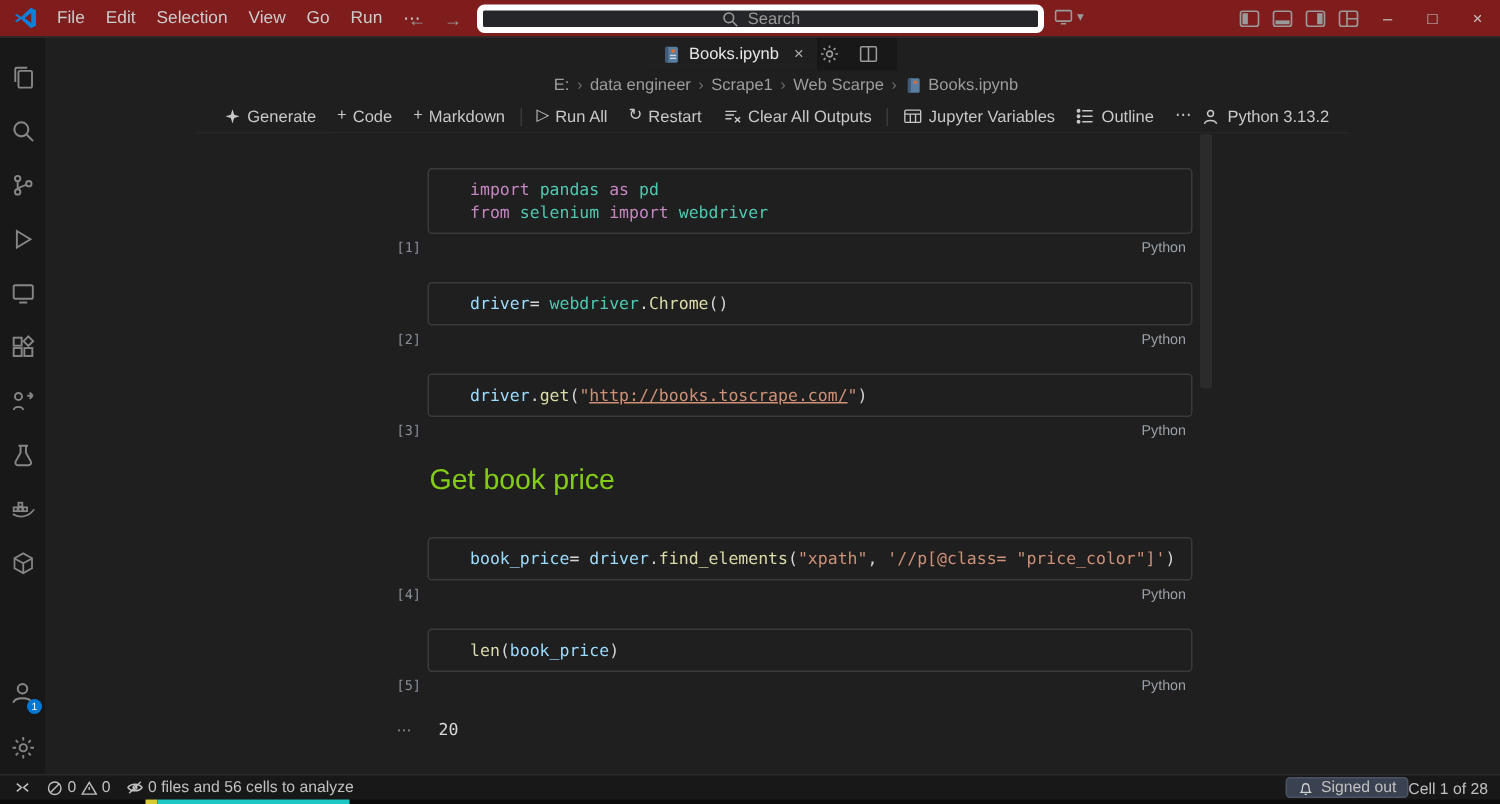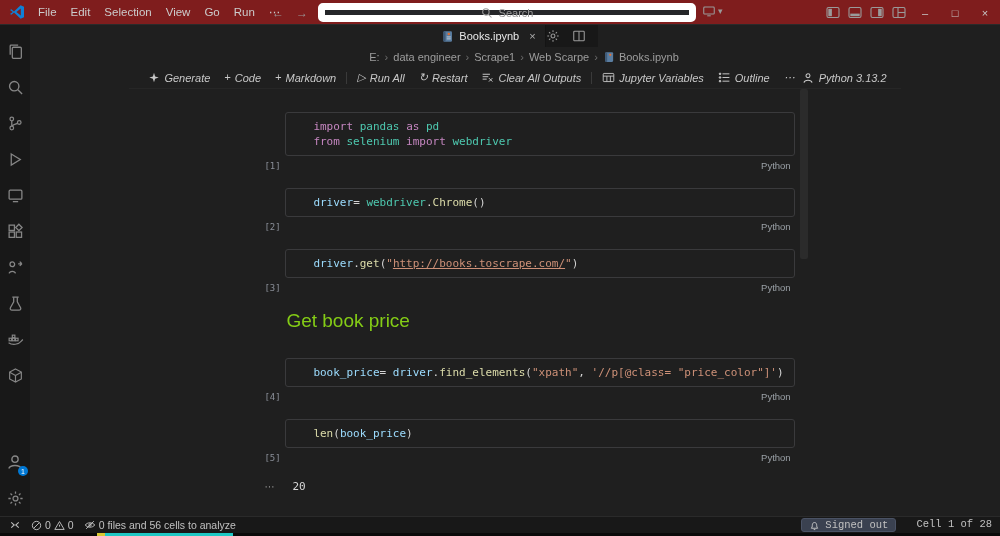--- a/index.html
+++ b/index.html
@@ -6,21 +6,21 @@
   html,body { margin:0; padding:0; background:#111; }
   body { width:1000px; height:536px; overflow:hidden; font-family:"Liberation Sans",sans-serif; color:#cccccc; }
   .window { width:1000px; height:536px; display:flex; flex-direction:column; background:#1f1f1f; }
 
   
   .titlebar { position:relative; height:25px; flex:0 0 auto; background:#7f1d1d; border-bottom:1px solid #2a2a2a; display:flex; align-items:center; }
   .logo { width:16px; height:16px; margin:0 6px 0 9px; display:flex; }
   .menus { display:flex; align-items:center; }
   .menu { padding:0 7px; font-size:11.5px; color:#cccccc; cursor:default; }
   .nav-arrows { position:absolute; left:272px; top:0; height:25px; display:flex; align-items:center; gap:12px; color:#9a9a9a; font-size:12px; }
-  .search-box { position:absolute; left:318px; top:3px; width:378px; height:19px; background:#252629; border:7px solid #ffffff; border-radius:5px; display:flex; align-items:center; justify-content:center; gap:6px; color:#9a9a9a; font-size:11px; }
+  .search-box { position:absolute; left:318px; top:3px; width:378px; height:19px; background:#252629; border:4px solid #ffffff; border-radius:5px; display:flex; align-items:center; justify-content:center; gap:6px; color:#9a9a9a; font-size:11px; }
   .search-side { position:absolute; left:702px; top:4px; display:flex; align-items:center; gap:2px; color:#9a9a9a; font-size:9px; }
   .tb-right { position:absolute; right:0; top:0; height:25px; display:flex; align-items:center; }
   .layout-btn { width:22px; height:25px; display:flex; align-items:center; justify-content:center; }
   .win-btn { width:30px; height:25px; display:flex; align-items:center; justify-content:center; font-size:11px; color:#c8c8c8; }
 
   
   .middle { flex:1; display:flex; min-height:0; }
   .activitybar { width:30px; background:#181818; display:flex; flex-direction:column; align-items:center; padding-top:8px; flex:0 0 auto; }
   .ab-icon { width:30px; height:36px; display:flex; align-items:center; justify-content:center; position:relative; }
   .ab-spacer { flex:1; }
@@ -33,21 +33,21 @@
   .tab { display:flex; align-items:center; gap:5px; padding:0 9px; background:#1f1f1f; color:#e8e8e8; font-size:11px; border-right:1px solid #141414; }
   .tab-close { color:#b0b0b0; font-size:11px; margin-left:5px; }
   .tab-actions { margin-left:auto; display:flex; align-items:center; gap:12px; padding-right:12px; }
 
   
   .breadcrumbs { height:20px; display:flex; align-items:center; padding-left:18px; gap:5px; font-size:11px; color:#9d9d9d; flex:0 0 auto; }
   .bc-chev { color:#6e6e6e; font-size:11px; }
   .bc-file { display:flex; align-items:center; gap:4px; }
 
   
-  .nbtoolbar { height:22px; display:flex; align-items:center; padding-left:12px; font-size:11px; color:#c8c8c8; border-bottom:1px solid #262626; flex:0 0 auto;font-style:italic; }
+  .nbtoolbar { height:22px; display:flex; align-items:center; padding-left:12px; font-size:11px; color:#c8c8c8; border-bottom:1px solid #262626; flex:0 0 auto; }
   .tb-item { display:flex; align-items:center; gap:4px; padding:0 7px; white-space:nowrap; }
   .tb-sep { width:1px; height:12px; background:#3a3a3a; margin:0 3px; }
   .tb-ico { font-size:11px; color:#c8c8c8; line-height:1; }
   .kernel { margin-left:auto; margin-right:14px; display:flex; align-items:center; gap:5px; }
 
   
   .notebook { position:relative; flex:1; overflow:hidden; padding:23px 15px 0 65px; background:#1f1f1f; }
   .cell-block { position:relative; margin-bottom:32px; }
   .cell-box { border:1px solid #3a3a3c; border-radius:3px; background:#1f1f1f; padding:6px 10px 6px 27px; }
   .code-line { font-family:"DejaVu Sans Mono","Liberation Mono",monospace; font-size:11px; line-height:15px; white-space:pre; }
@@ -59,21 +59,21 @@
   .output-text { font-family:"DejaVu Sans Mono",monospace; font-size:11px; color:#d8d8d8; margin-left:10px; }
   .vscroll { position:absolute; right:2px; top:0; width:8px; height:170px; background:#424242; opacity:.35; border-radius:2px; }
 
   .tk-k { color:#c586c0; } .tk-m { color:#4ec9b0; } .tk-v { color:#9cdcfe; }
   .tk-f { color:#dcdcaa; } .tk-s { color:#ce9178; } .tk-p { color:#d4d4d4; }
   .tk-u { color:#ce9178; text-decoration:underline; }
 
   
   .statusbar { height:17px; background:#181818; border-top:1px solid #2a2a2a; display:flex; align-items:center; font-size:10.5px; color:#c0c0c0; flex:0 0 auto; padding:0 8px 0 4px; }
   .sb-item { display:flex; align-items:center; gap:3px; padding:0 5px; height:100%; }
-  .sb-right { margin-left:auto; display:flex; align-items:flex-start; gap:20px;font-family:Liberation Mono, monospace; }
+  .sb-right { margin-left:auto; display:flex; align-items:flex-end; gap:0; }
   .sb-badge { display:flex; align-items:center; gap:5px; background:#3a4150; border:1px solid #4a5264; border-radius:3px; padding:1px 7px; height:14px; }
 
   
   .bottomstrip { position:relative; height:3px; background:#0a0a0a; flex:0 0 auto; }
   .strip-yellow { position:absolute; left:97px; width:8px; height:3px; background:#d8c832; }
   .strip-teal { position:absolute; left:105px; width:128px; height:3px; background:#1ec8c4; }
 
   svg.ic { display:block; }
 </style>
 </head>

